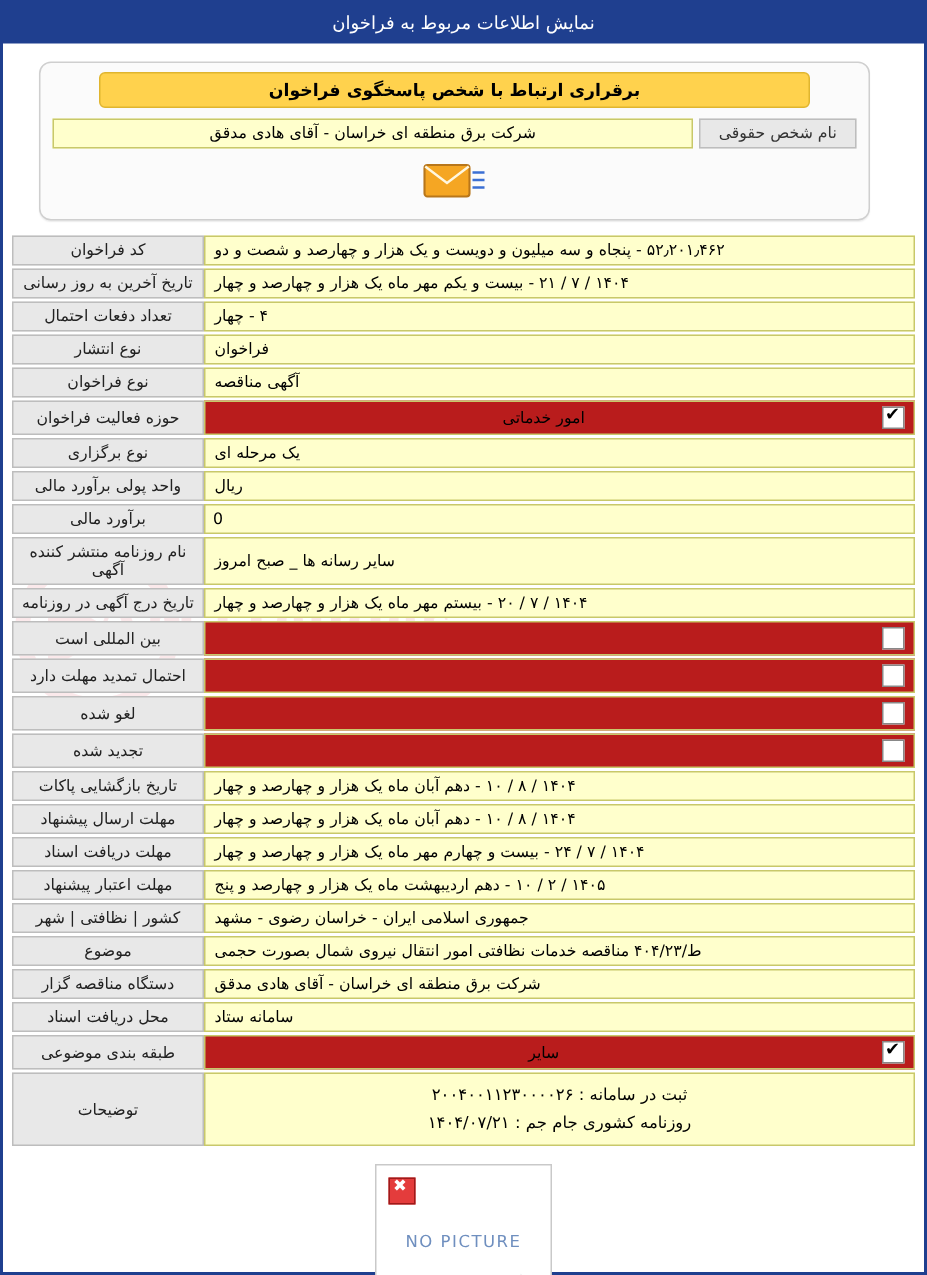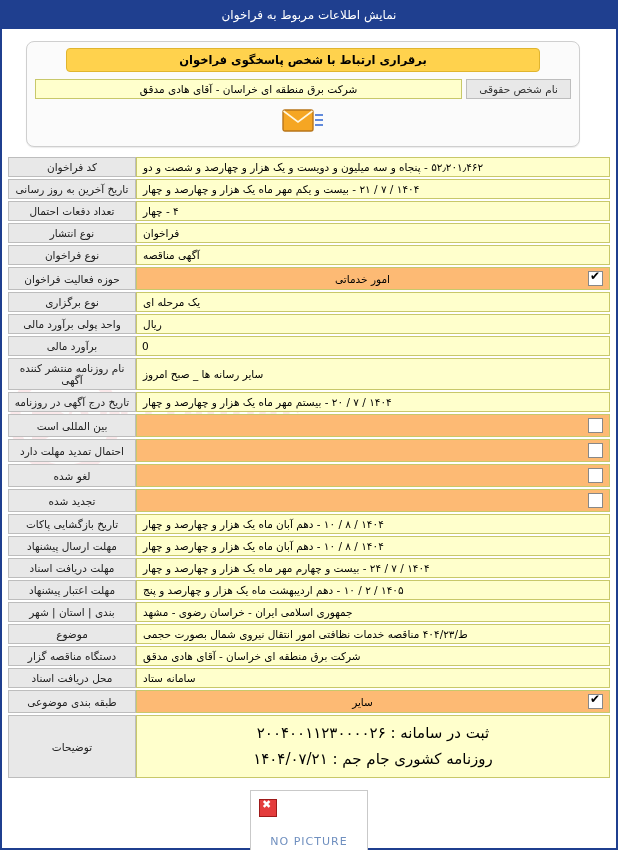--- a/index.html
+++ b/index.html
@@ -188,34 +188,34 @@
   .cb.checked::after {
     content: "✔";
     position: absolute;
     top: -3px;
     left: 1px;
     font-size: 12px;
     color: #000;
     line-height: 14px;
   }
   .cb-cell {
-    background: #fdba74;
+    background: #b91c1c;
     border: 1px solid #c8c86a;
     padding: 3px 6px;
   }
   .cb-centerlabel {
     flex: 1;
     text-align: center;
     font-size: 10.5px;
   }
   .multi-val {
     background: #ffffcc;
     border: 1px solid #c8c86a;
     text-align: center;
-    font-size: 15px;
+    font-size: 11px;
     padding: 5px 6px;
     line-height: 1.7;
   }
   
   .pic-area {
     text-align: center;
     padding: 10px 0 6px 0;
   }
   .nopic {
     display: inline-block;
@@ -393,21 +393,21 @@
           <tr>
             <td class="val">۱۴۰۴ / ۷ / ۲۴ - بیست و چهارم مهر ماه یک هزار و چهارصد و چهار</td>
             <td class="lbl">مهلت دریافت اسناد</td>
           </tr>
           <tr>
             <td class="val">۱۴۰۵ / ۲ / ۱۰ - دهم اردیبهشت ماه یک هزار و چهارصد و پنج</td>
             <td class="lbl">مهلت اعتبار پیشنهاد</td>
           </tr>
           <tr>
             <td class="val">جمهوری اسلامی ایران - خراسان رضوی - مشهد</td>
-            <td class="lbl">بندی | استان | شهر</td>
+            <td class="lbl">کشور | نظافتی | شهر</td>
           </tr>
           <tr>
             <td class="val">ط/۴۰۴/۲۳ مناقصه خدمات نظافتی امور انتقال نیروی شمال بصورت حجمی</td>
             <td class="lbl">موضوع</td>
           </tr>
           <tr>
             <td class="val">شرکت برق منطقه ای خراسان - آقای هادی مدقق</td>
             <td class="lbl">دستگاه مناقصه گزار</td>
           </tr>
           <tr>

